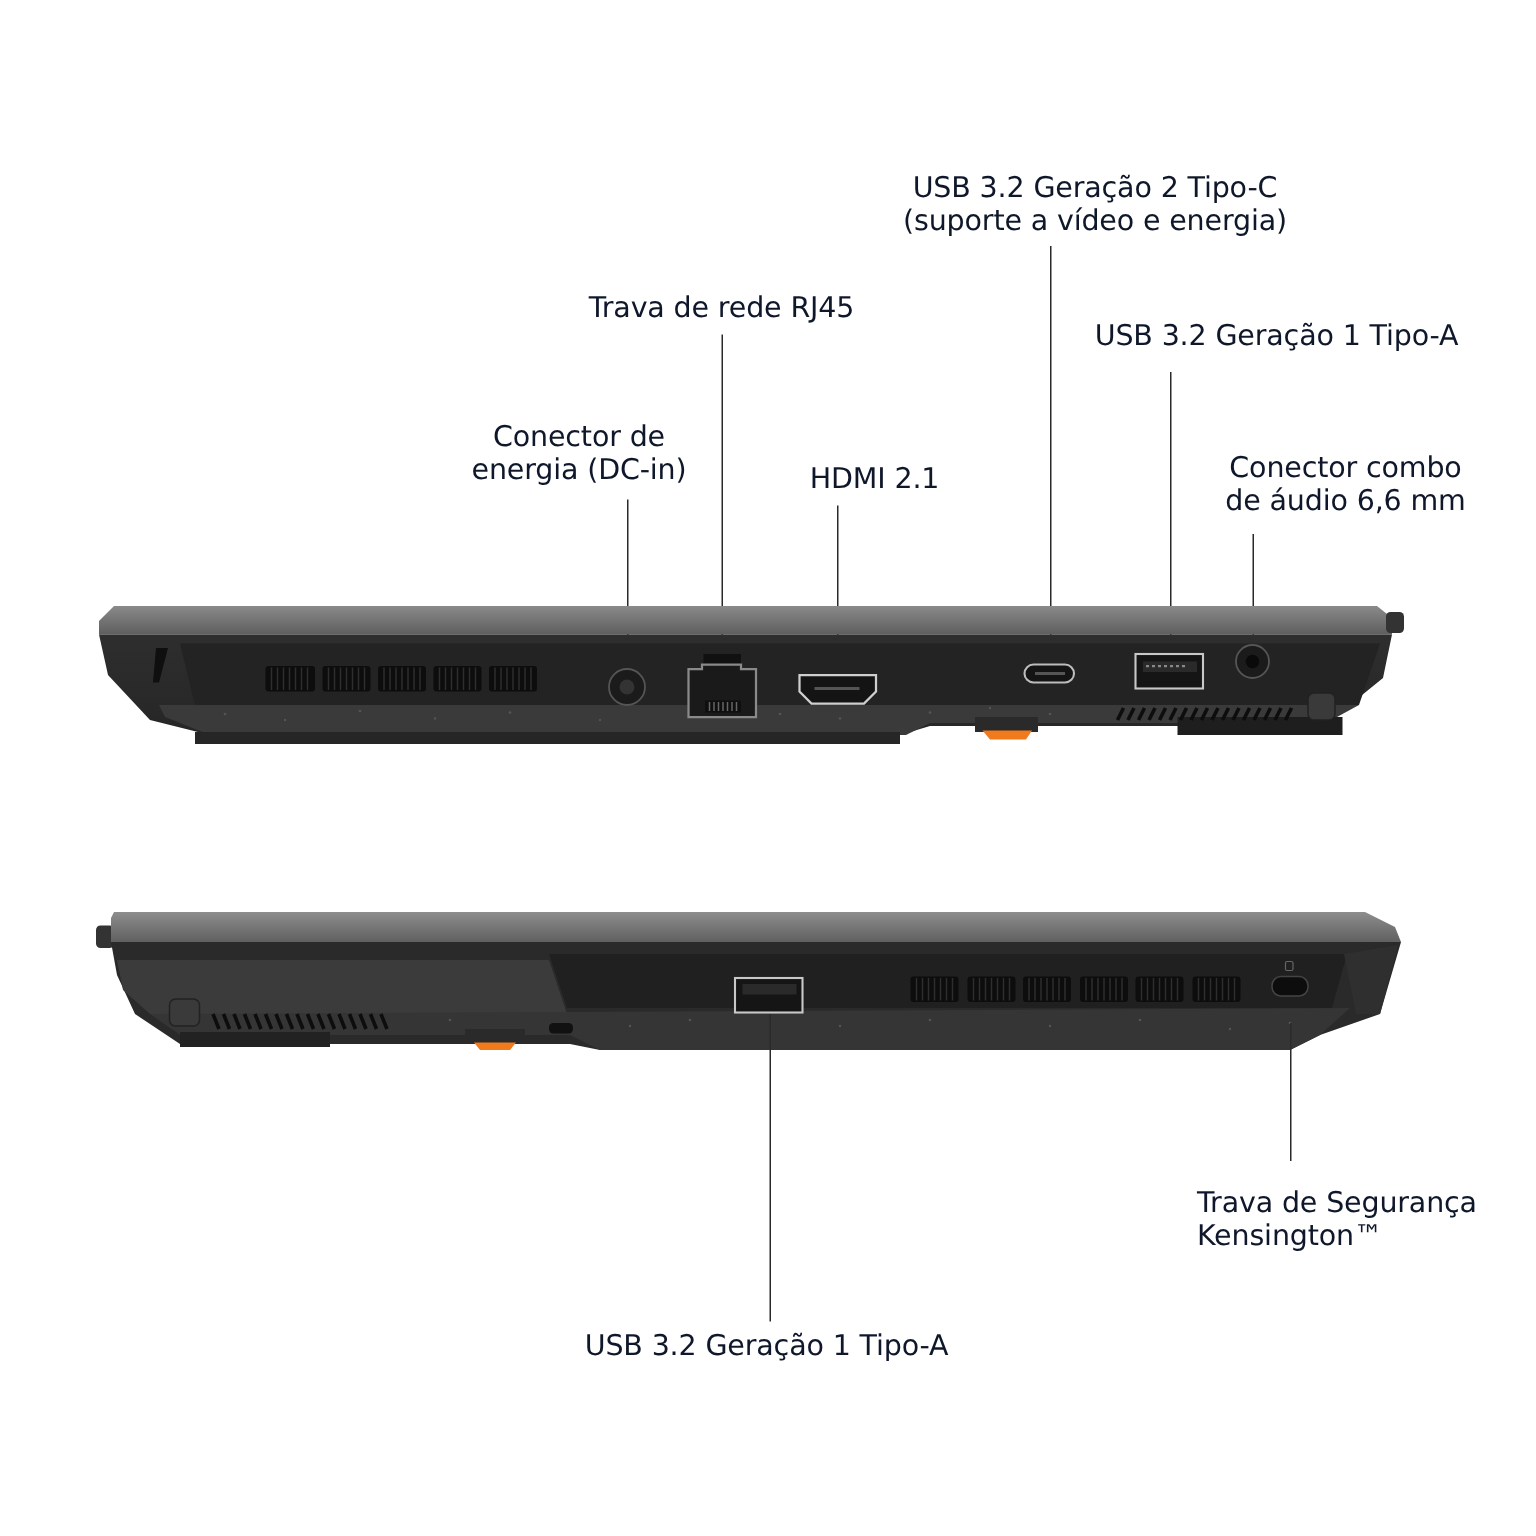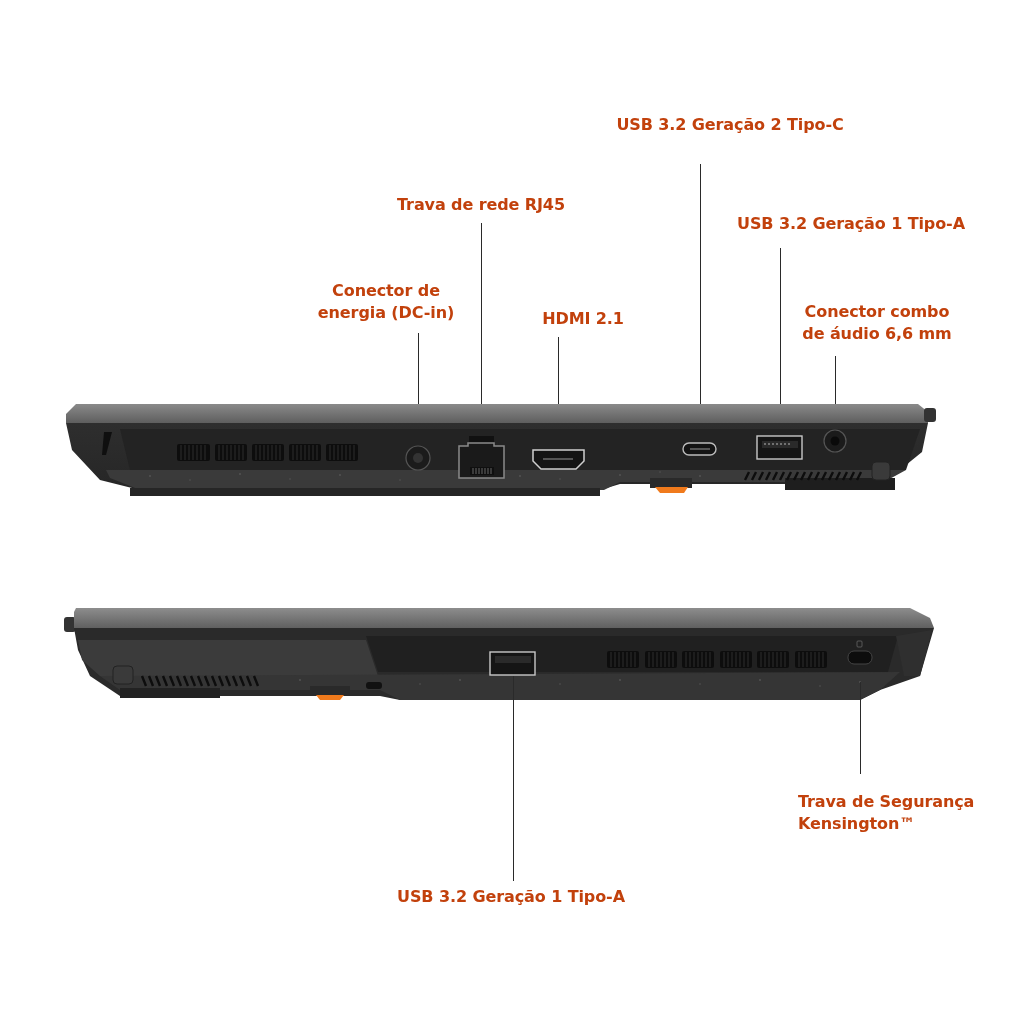--- a/index.html
+++ b/index.html
@@ -1,19 +1,19 @@
 <!DOCTYPE html>
 <html><head>
 <meta charset="utf-8">
 <style>
   html, body { margin: 0; padding: 0; background: #ffffff; }
   body { width: 1024px; height: 1024px; position: relative; overflow: hidden;
          font-family: "DejaVu Sans", sans-serif; color: #222; }
-  .label { position: absolute; font-size: 16px; line-height: 22px; text-align: center;
-           font-weight: 700; color: #c2410c; white-space: nowrap; letter-spacing: -0.1px; }
+  .label { position: absolute; font-size: 19px; line-height: 22px; text-align: center;
+           font-weight: 400; color: #0f172a; white-space: nowrap; letter-spacing: -0.1px; }
   .label span { display: block; }
   .leader { position: absolute; width: 1.4px; background: #2a2a2a; }
   .laptop { position: absolute; }
 </style>
 </head>
 <body>
 
 <div class="label" style="left:306px; top:280px; width:160px;">
   <span>Conector de</span>
   <span>energia (DC-in)</span>
@@ -25,29 +25,30 @@
 </div>
 <div class="leader" style="left:481px; top:223px; height:213px;"></div>
 
 <div class="label" style="left:523px; top:308px; width:120px;">
   <span>HDMI 2.1</span>
 </div>
 <div class="leader" style="left:558px; top:337px; height:96px;"></div>
 
 <div class="label" style="left:590px; top:114px; width:280px;">
   <span>USB 3.2 Geração 2 Tipo-C</span>
+  <span>(suporte a vídeo e energia)</span>
 </div>
 <div class="leader" style="left:700px; top:164px; height:270px;"></div>
 
 <div class="label" style="left:728px; top:213px; width:246px;">
   <span>USB 3.2 Geração 1 Tipo-A</span>
 </div>
 <div class="leader" style="left:780px; top:248px; height:186px;"></div>
 
-<div class="label" style="left:792px; top:301px; width:170px;">
+<div class="label" style="left:812px; top:301px; width:170px;">
   <span>Conector combo</span>
   <span>de áudio 6,6 mm</span>
 </div>
 <div class="leader" style="left:835px; top:356px; height:82px;"></div>
 
 <svg class="laptop" style="left:0; top:395px;" width="1024" height="110" viewBox="0 395 1024 110">
   <defs>
     <linearGradient id="lidL" x1="0" y1="0" x2="0" y2="1">
       <stop offset="0" stop-color="#8a8a8a"></stop>
       <stop offset="1" stop-color="#5e5e5e"></stop>

